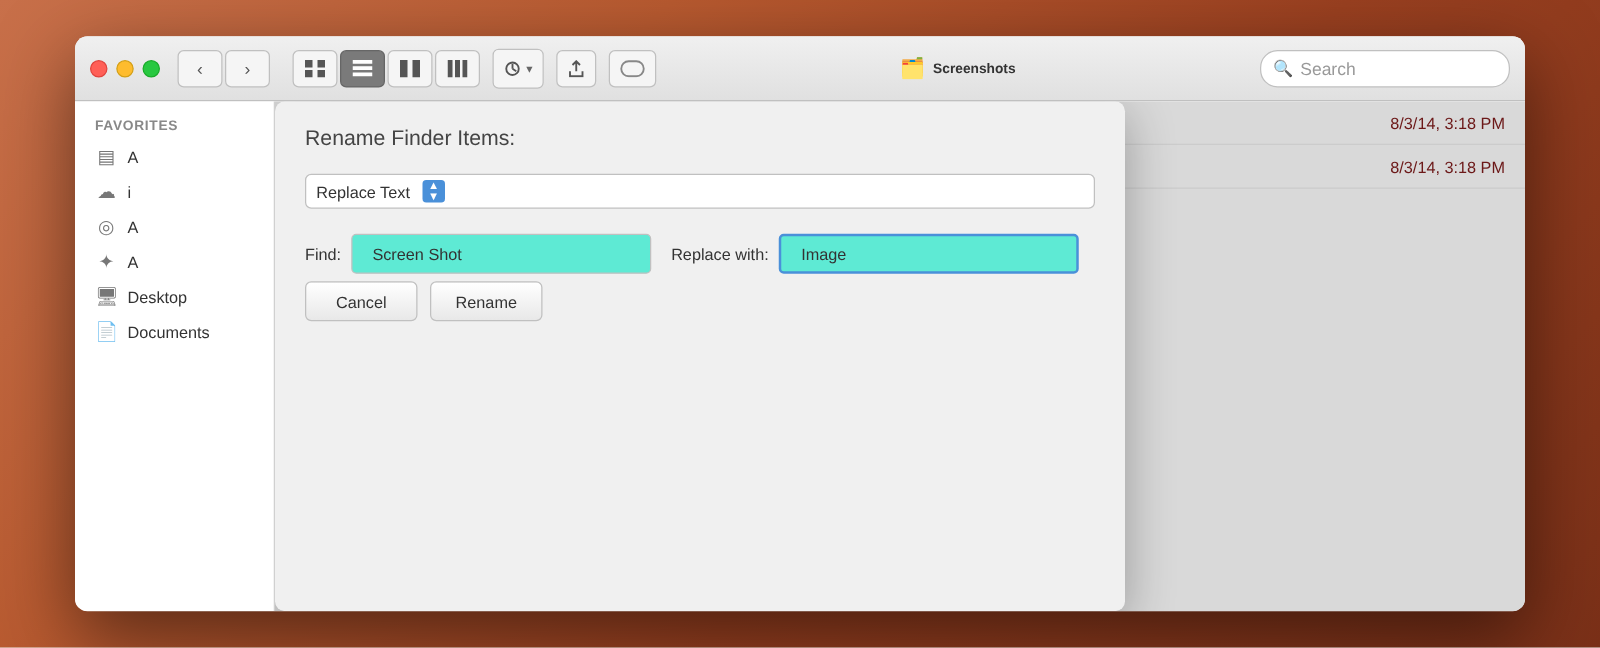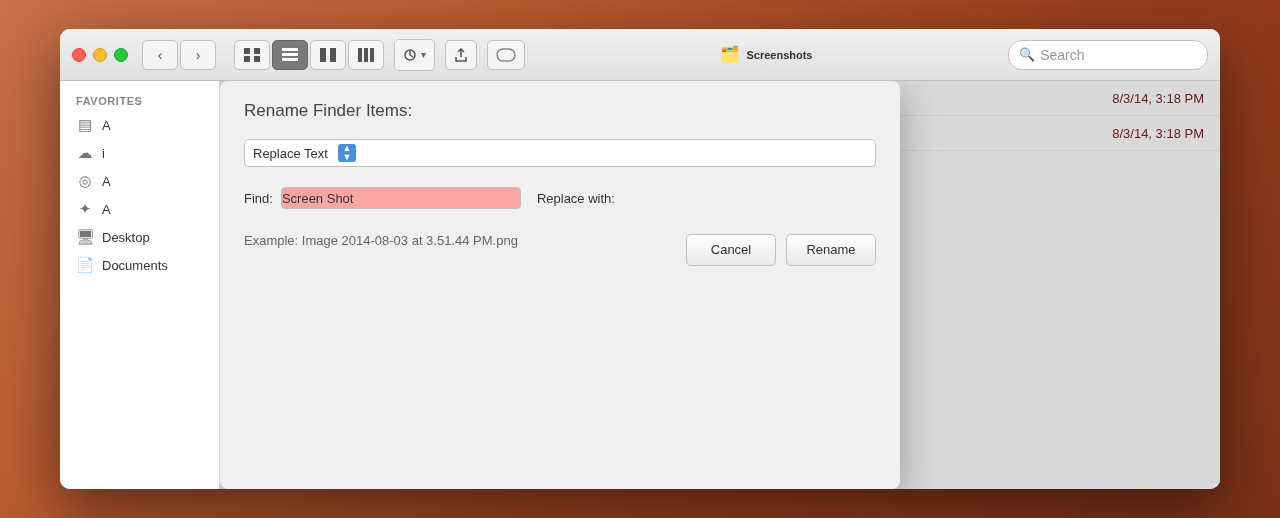--- a/index.html
+++ b/index.html
@@ -330,41 +330,41 @@
       color: white;
       font-size: 9px;
       line-height: 1;
       margin-left: 4px;
     }
 
     .fields-row {
       display: flex;
       align-items: center;
       gap: 16px;
-      margin-bottom: 20px;
+      margin-bottom: 2px;
     }
 
     .field-group {
       display: flex;
       align-items: center;
       gap: 8px;
     }
 
     .field-label {
       font-size: 13px;
       color: #333;
       white-space: nowrap;
     }
 
     .field-input {
-      height: 22px;
-      background: #fca5a5;
+      height: 32px;
+      background: #5eead4;
       border: 1px solid #c0c0c0;
       border-radius: 4px;
-      padding: 0 0;
+      padding: 0 16px;
       font-size: 13px;
       color: #333;
       outline: none;
     }
 
     .field-input.focused {
       border: 2px solid #4a90d9;
       outline: none;
     }
 
@@ -562,25 +562,25 @@
             </div>
           </div>
 
           <div class="fields-row">
             <div class="field-group">
               <span class="field-label">Find:</span>
               <input type="text" class="field-input find-input" value="Screen Shot" style="">
             </div>
             <div class="field-group">
               <span class="field-label">Replace with:</span>
+              <input type="text" class="field-input replace-input focused" value="Image" style="">
             </div>
           </div>
 
           <div class="bottom-bar-row">
-            <span class="example-text">Example: Image 2014-08-03 at 3.51.44 PM.png</span>
             <div class="dialog-buttons">
               <button class="dialog-btn">Cancel</button>
               <button class="dialog-btn">Rename</button>
             </div>
           </div>
         </div>
       </div>
     </div>
   </div>
 </div>

